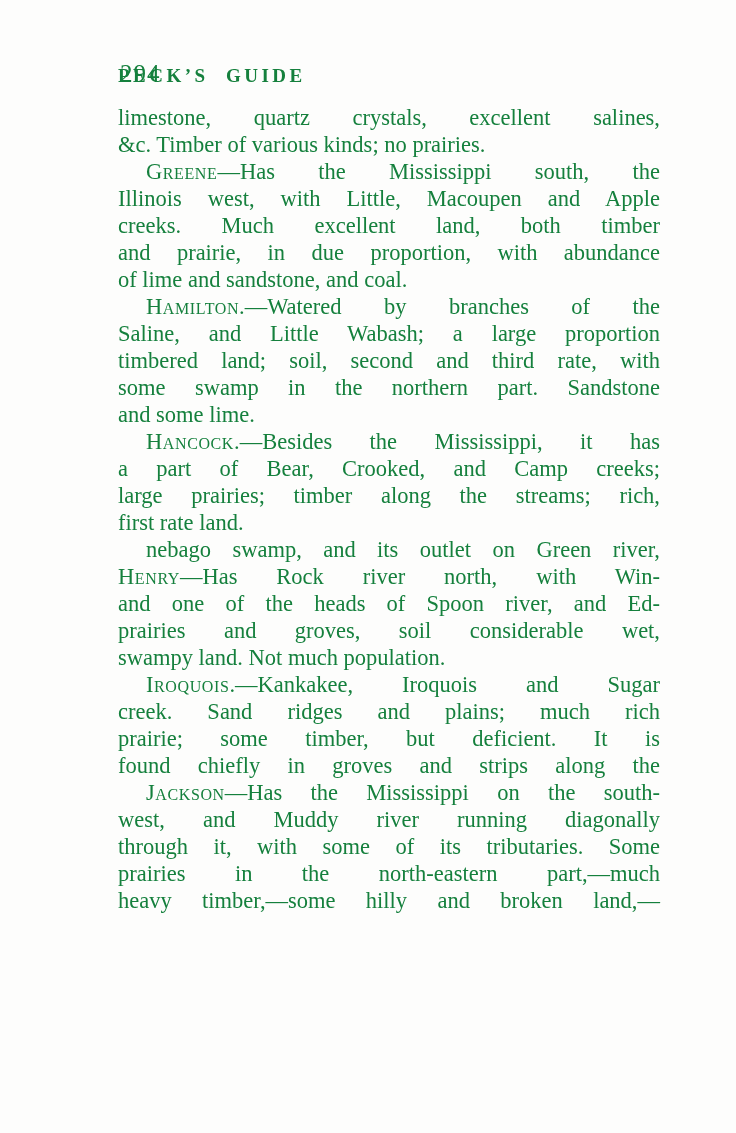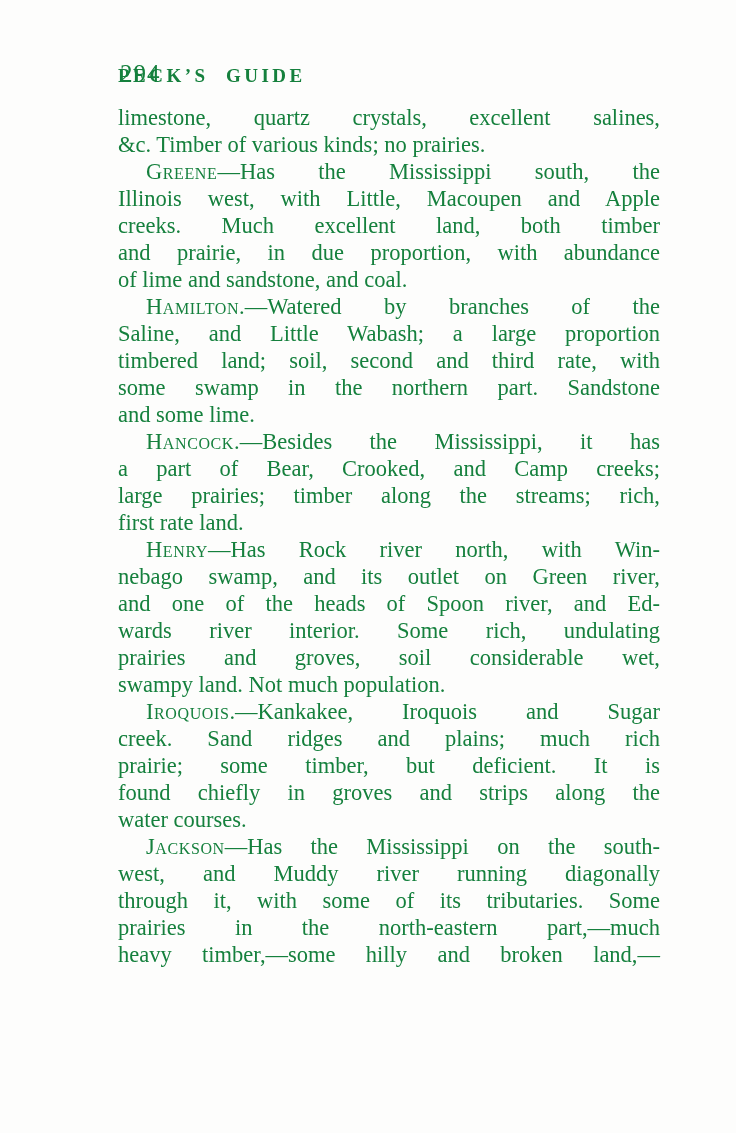--- a/index.html
+++ b/index.html
@@ -93,33 +93,31 @@
         <div class="line">some swamp in the northern part. Sandstone</div>
         <div class="line last">and some lime.</div>
       </div>
       <div class="para indent">
         <div class="line"><span class="county">Hancock</span>.—Besides the Mississippi, it has</div>
         <div class="line">a part of Bear, Crooked, and Camp creeks;</div>
         <div class="line">large prairies; timber along the streams; rich,</div>
         <div class="line last">first rate land.</div>
       </div>
       <div class="para indent">
+        <div class="line">nebago swamp, and its outlet on Green river,</div>
         <div class="line"><span class="county">Henry</span>—Has Rock river north, with Win-</div>
-        <div class="line">nebago swamp, and its outlet on Green river,</div>
         <div class="line">and one of the heads of Spoon river, and Ed-</div>
-        <div class="line">wards river interior. Some rich, undulating</div>
         <div class="line">prairies and groves, soil considerable wet,</div>
         <div class="line last">swampy land. Not much population.</div>
       </div>
       <div class="para indent">
         <div class="line"><span class="county">Iroquois</span>.—Kankakee, Iroquois and Sugar</div>
         <div class="line">creek. Sand ridges and plains; much rich</div>
         <div class="line">prairie; some timber, but deficient. It is</div>
         <div class="line">found chiefly in groves and strips along the</div>
-        <div class="line last">water courses.</div>
       </div>
       <div class="para indent">
         <div class="line"><span class="county">Jackson</span>—Has the Mississippi on the south-</div>
         <div class="line">west, and Muddy river running diagonally</div>
         <div class="line">through it, with some of its tributaries. Some</div>
         <div class="line">prairies in the north-eastern part,—much</div>
         <div class="line">heavy timber,—some hilly and broken land,—</div>
       </div>
     </main>
 </div>

